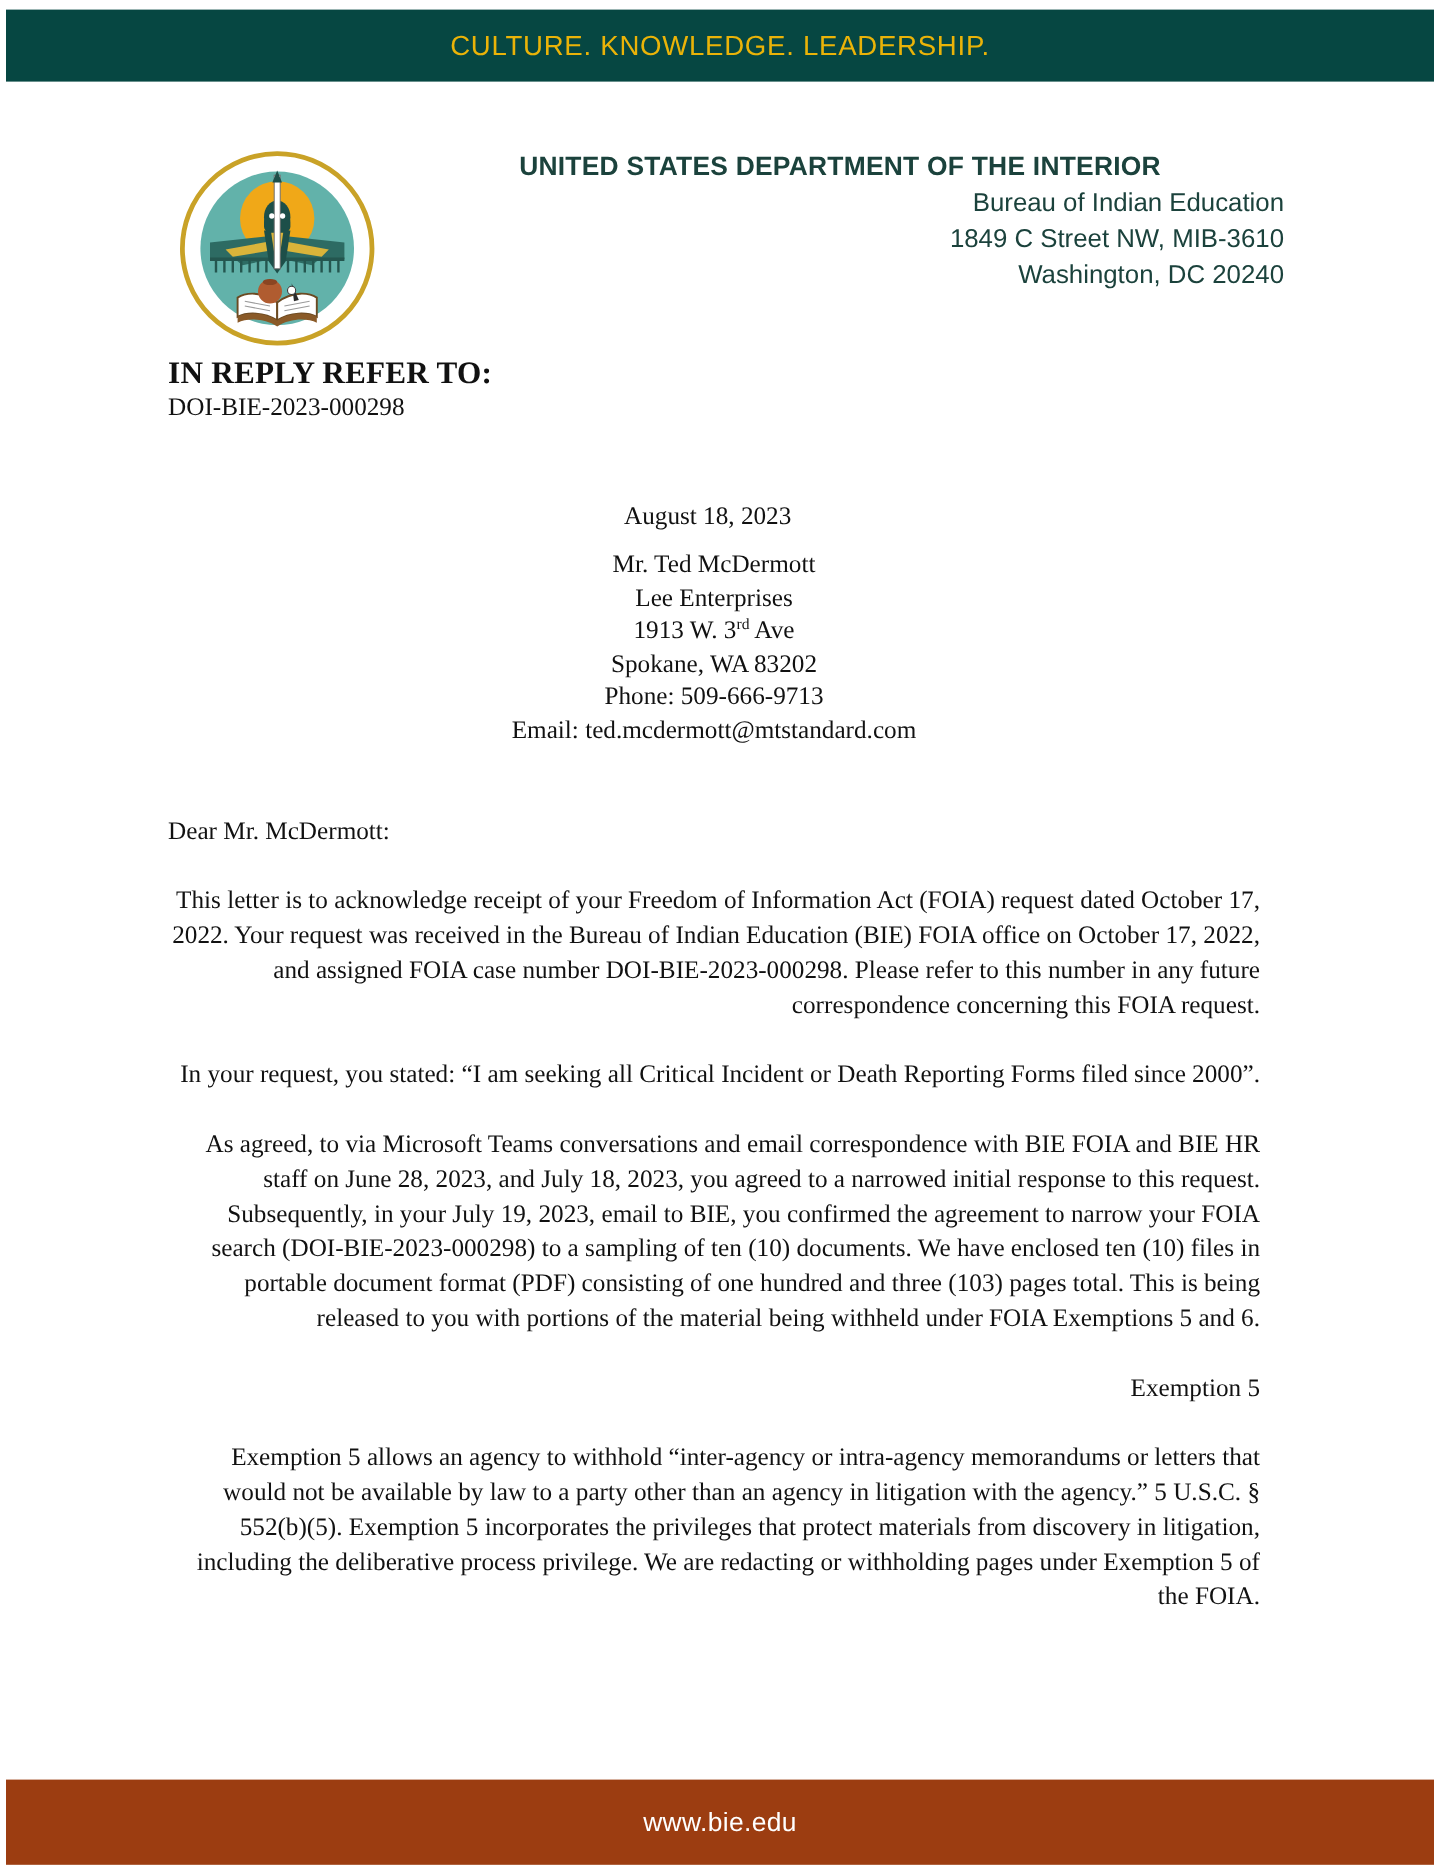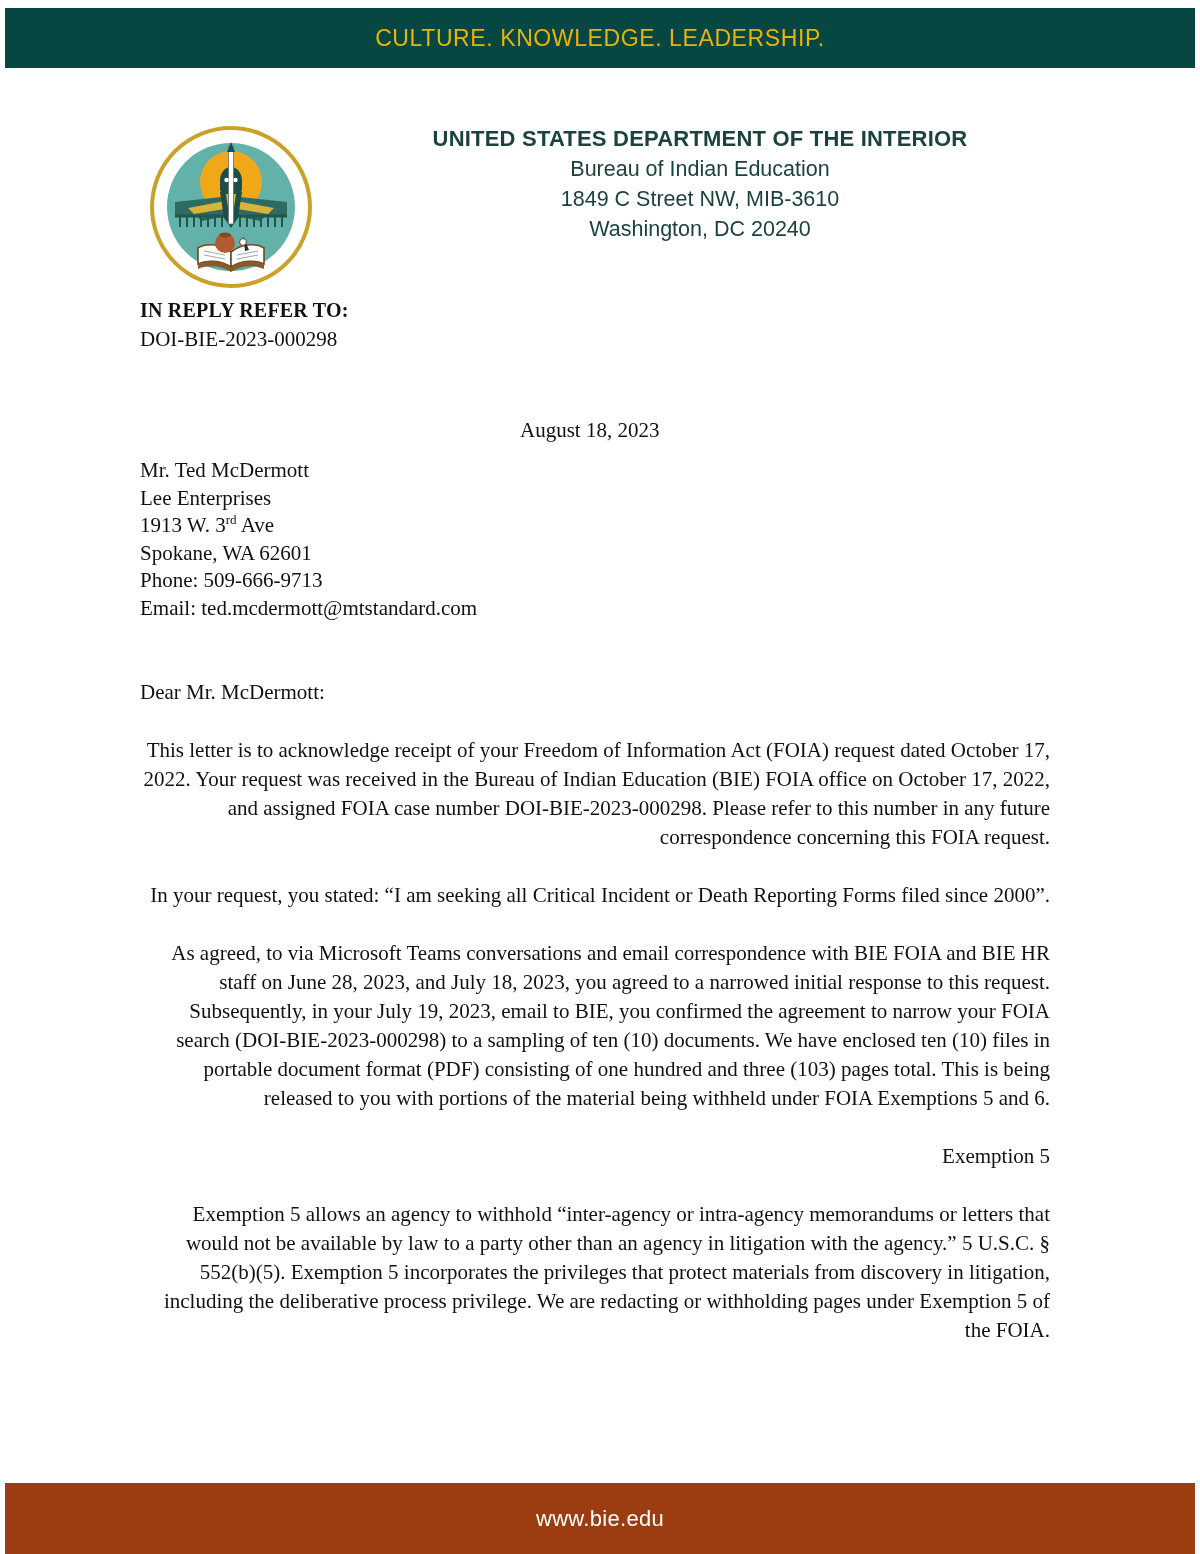--- a/index.html
+++ b/index.html
@@ -69,57 +69,58 @@
     font-weight: bold;
     letter-spacing: 0.2px;
     line-height: 30px;
     white-space: nowrap;
   }
   .lh-line {
     font-size: 21.5px;
     font-weight: 400;
     line-height: 30px;
     white-space: nowrap;
+    text-align: right;
   }
 
   
   .page-body {
     position: absolute;
     left: 140px;
     top: 296px;
     width: 910px;
     font-size: 21px;
     line-height: 29px;
   }
 
   .reply-block { margin: 0 0 0 0; }
   .reply-label {
     font-weight: bold;
-    font-size: 20px;
+    font-size: 26px;
     line-height: 29px;
     letter-spacing: 0.2px;
   }
   .reply-case {
     font-size: 21px;
     line-height: 29px;
   }
 
   .date-line {
     margin-top: 62px;
     padding-left: 380px;
     font-size: 21px;
     line-height: 29px;
   }
 
   .recipient {
     margin-top: 12px;
     font-size: 21px;
     line-height: 27.5px;
   }
-  .recipient div { white-space: nowrap; }
+  .recipient div { white-space: nowrap; text-align: center; }
   sup { font-size: 0.62em; vertical-align: super; line-height: 0; }
 
   .salutation {
     margin-top: 56px;
     font-size: 21px;
     line-height: 29px;
   }
 
   p.para {
     margin: 29px 0 0 0;
@@ -241,21 +242,21 @@
   </div>
 
   <div class="date-line">August 18, 2023</div>
 
   <div class="recipient">
     <div>Mr. Ted McDermott</div>
     <div>Lee Enterprises</div>
     <div>
       <span>1913 W. 3</span><sup>rd</sup><span> Ave</span>
     </div>
-    <div>Spokane, WA  62601</div>
+    <div>Spokane, WA  83202</div>
     <div>Phone: 509-666-9713</div>
     <div>Email: ted.mcdermott@mtstandard.com</div>
   </div>
 
   <div class="salutation">Dear Mr. McDermott:</div>
 
   <p class="para">This letter is to acknowledge receipt of your Freedom of Information Act (FOIA) request dated October 17, 2022.  Your request was received in the Bureau of Indian Education (BIE) FOIA office on October 17, 2022, and assigned FOIA case number DOI-BIE-2023-000298. Please refer to this number in any future correspondence concerning this FOIA request.</p>
 
   <p class="para">In your request, you stated: “I am seeking all Critical Incident or Death Reporting Forms filed since 2000”.</p>
 

